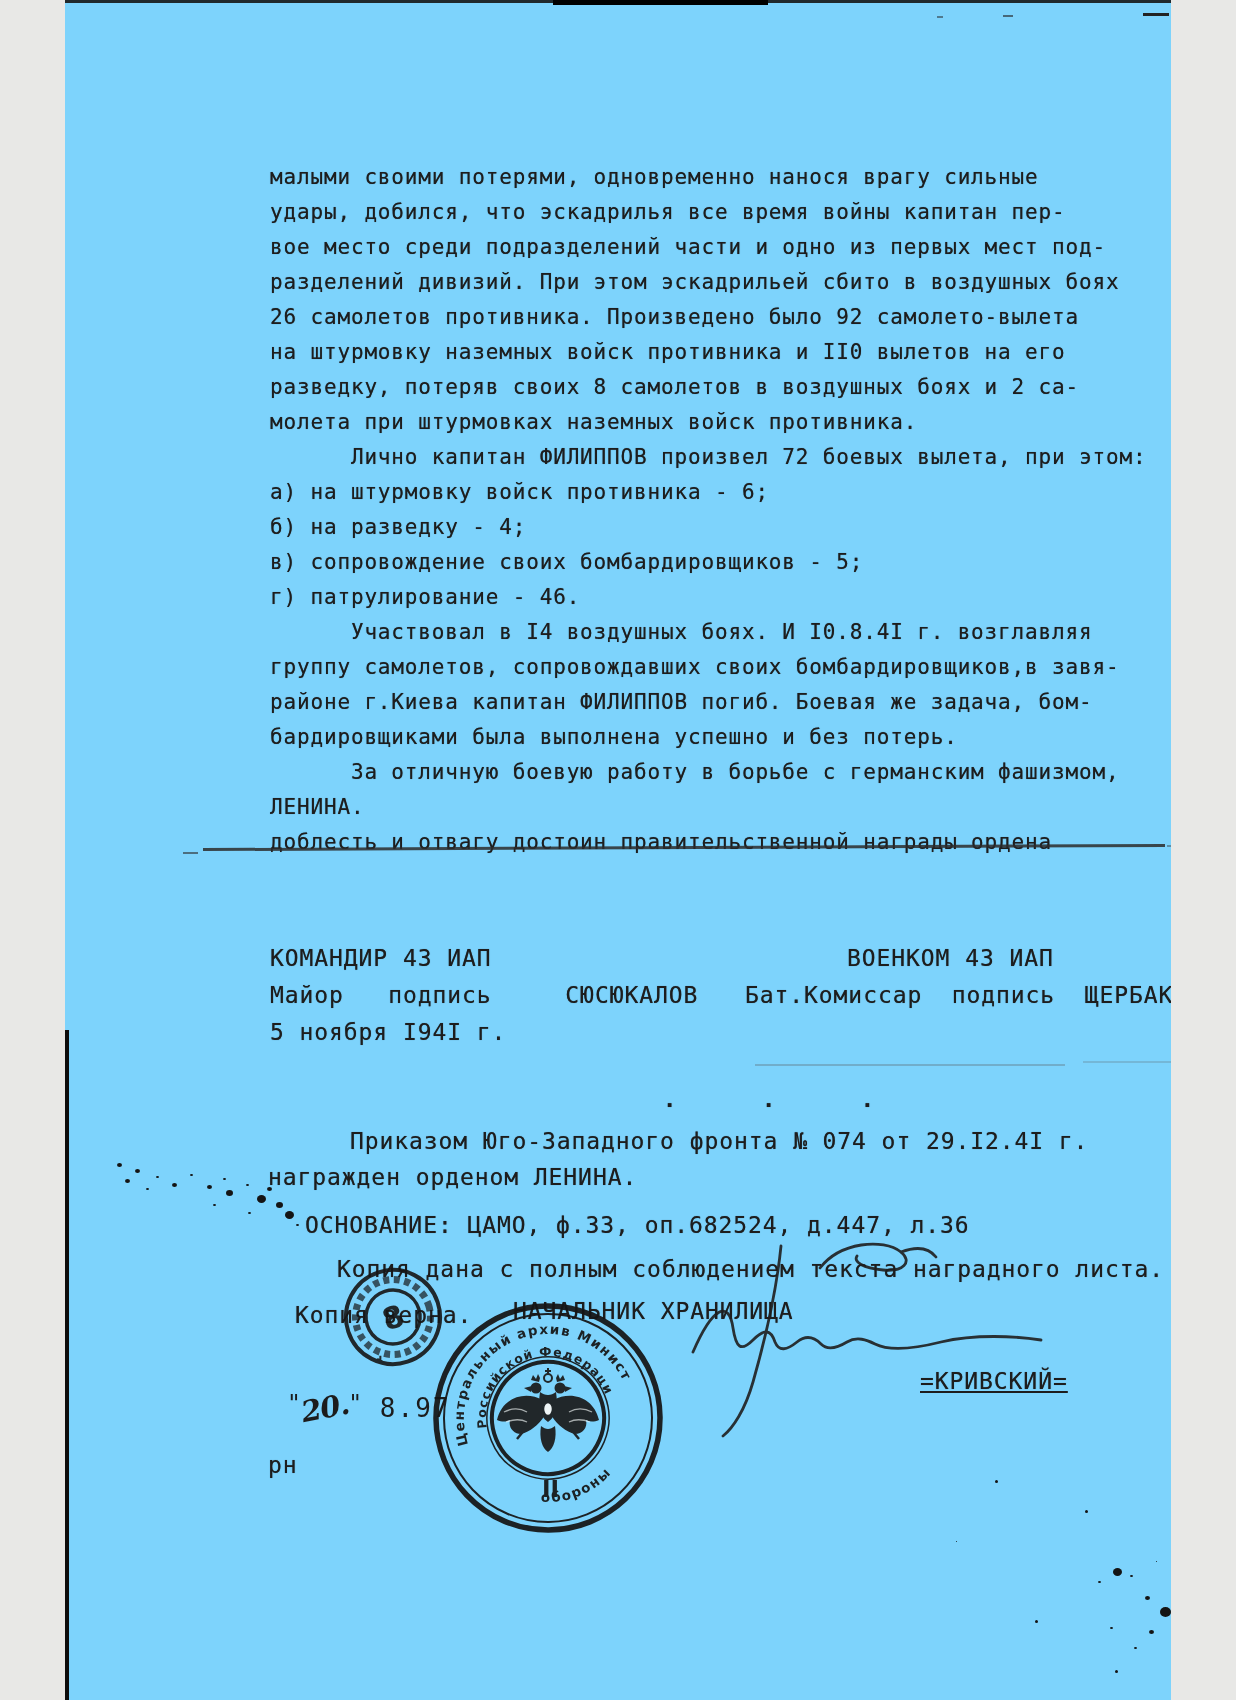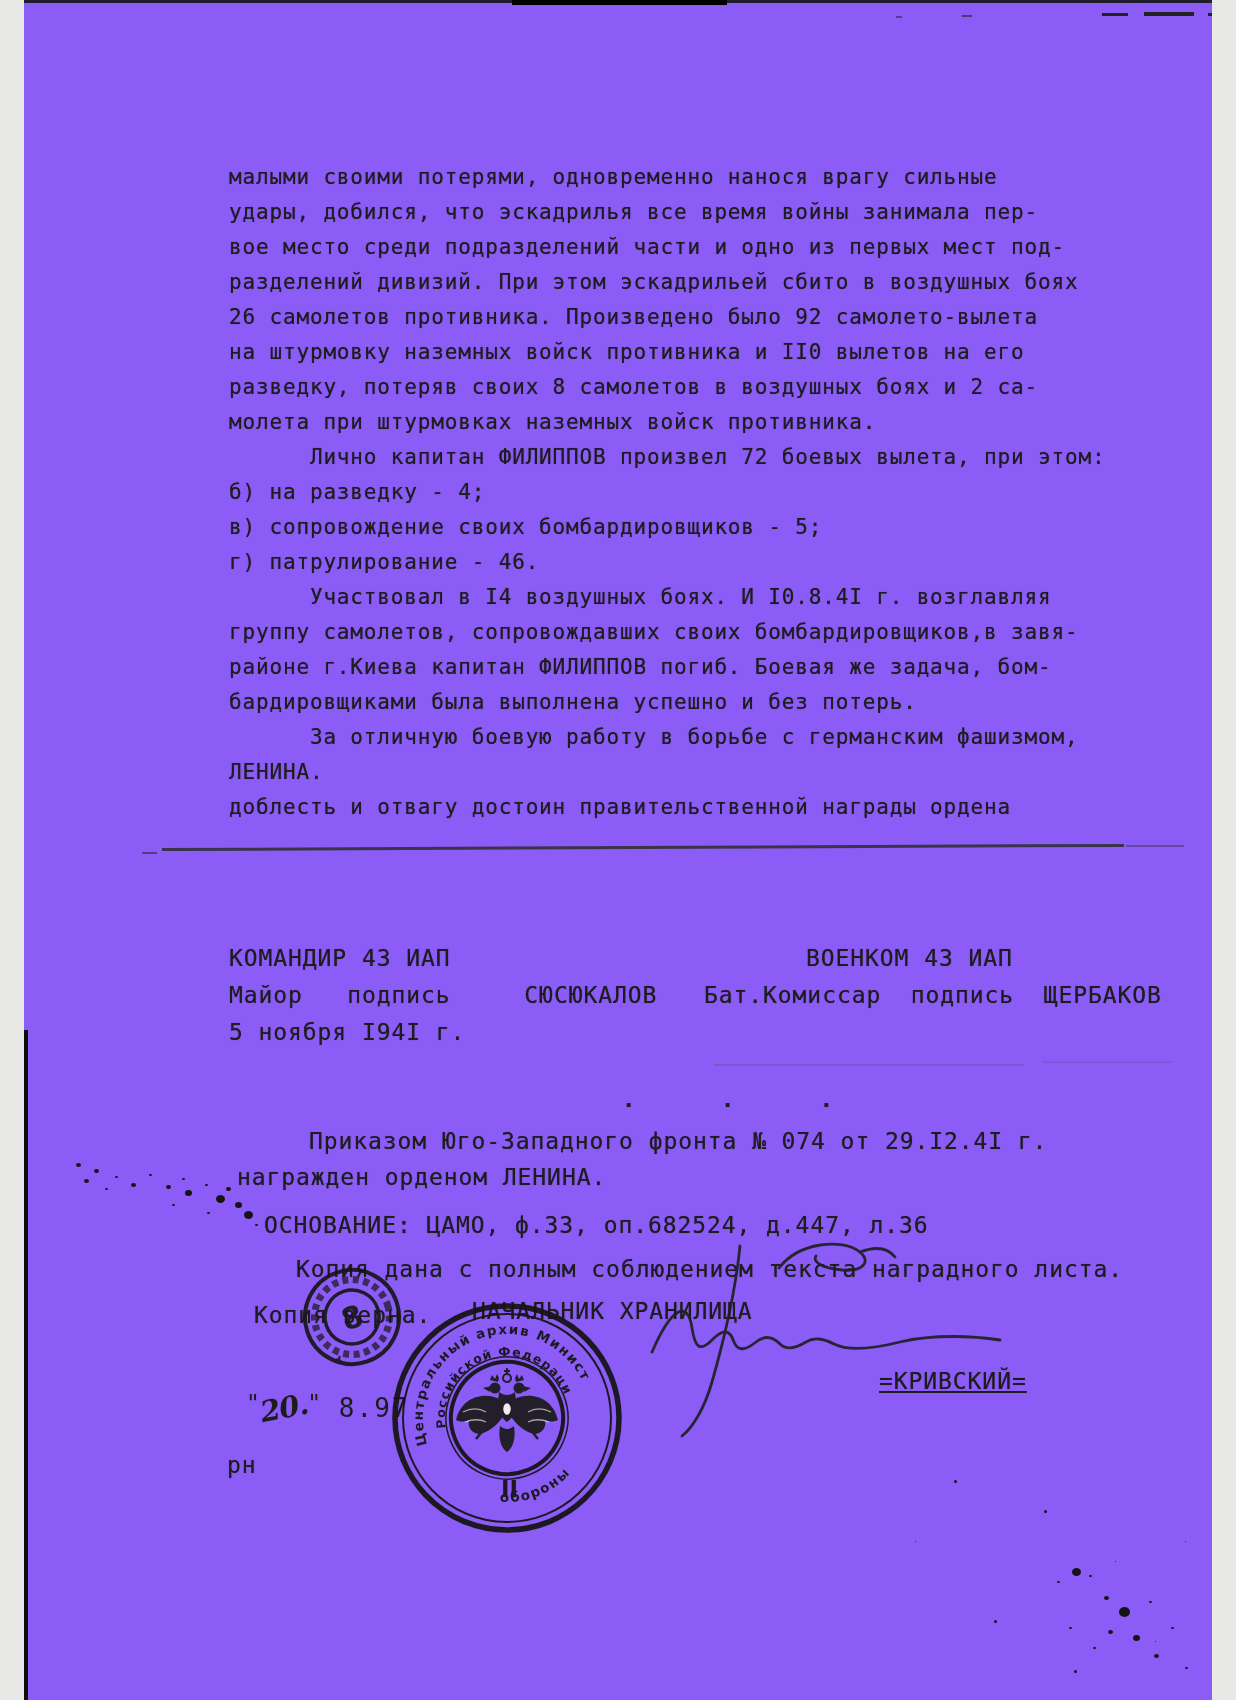--- a/index.html
+++ b/index.html
@@ -1,19 +1,20 @@
 <!DOCTYPE html>
 <html><head>
 <meta charset="utf-8">
 <style>
   html,body{margin:0;padding:0;background:#e8e8e6;}
   .page{
-    position:relative;width:1188px;height:1700px;margin:0 auto;
-    background:#8b5cf6;overflow:hidden;
+    position:relative;width:1084px;height:1700px;margin:0 auto;
+    background:#7dd3fc;overflow:hidden;
     font-family:"DejaVu Sans Mono",monospace;
+    padding-left:22px;
   }
   .typed{
     position:absolute;font-family:"DejaVu Sans Mono",monospace;color:#1d1d1d;
     white-space:pre;letter-spacing:.04em;font-size:23px;line-height:27px;
     text-shadow:0 0 .7px rgba(25,25,25,.65);
   }
   .body-text{position:absolute;left:205px;top:160px;z-index:3;}
   .body-text .tline{
     height:35px;line-height:35px;font-size:21px;color:#1d1d1d;
     font-family:"DejaVu Sans Mono",monospace;white-space:pre;letter-spacing:.04em;
@@ -58,28 +59,29 @@
   <div class="artifact edge-right"></div>
   <div class="dash" style="left:1078px;top:13px;width:26px;height:3px;"></div>
   <div class="dash" style="left:1120px;top:12px;width:50px;height:4px;"></div>
   <div class="dash" style="left:1184px;top:13px;width:16px;height:3px;"></div>
   <div class="dash" style="left:1213px;top:12px;width:5px;height:4px;"></div>
   <div class="dash" style="left:938px;top:15px;width:10px;height:2px;opacity:.6;"></div>
   <div class="dash" style="left:872px;top:16px;width:6px;height:2px;opacity:.5;"></div>
 
   <div class="body-text">
       <div class="tline">малыми своими потерями, одновременно нанося врагу сильные</div>
-      <div class="tline">удары, добился, что эскадрилья все время войны занимала пер-</div>
+      <div class="tline">удары, добился, что эскадрилья все время войны капитан пер-</div>
       <div class="tline">вое место среди подразделений части и одно из первых мест под-</div>
       <div class="tline">разделений дивизий. При этом эскадрильей сбито в воздушных боях</div>
       <div class="tline">26 самолетов противника. Произведено было 92 самолето-вылета</div>
       <div class="tline">на штурмовку наземных войск противника и II0 вылетов на его</div>
       <div class="tline">разведку, потеряв своих 8 самолетов в воздушных боях и 2 са-</div>
       <div class="tline">молета при штурмовках наземных войск противника.</div>
       <div class="tline">      Лично капитан ФИЛИППОВ произвел 72 боевых вылета, при этом:</div>
+      <div class="tline">а) на штурмовку войск противника - 6;</div>
       <div class="tline">б) на разведку - 4;</div>
       <div class="tline">в) сопровождение своих бомбардировщиков - 5;</div>
       <div class="tline">г) патрулирование - 46.</div>
       <div class="tline">      Участвовал в I4 воздушных боях. И I0.8.4I г. возглавляя</div>
       <div class="tline">группу самолетов, сопровождавших своих бомбардировщиков,в завя-</div>
       <div class="tline">районе г.Киева капитан ФИЛИППОВ погиб. Боевая же задача, бом-</div>
       <div class="tline">бардировщиками была выполнена успешно и без потерь.</div>
       <div class="tline">      За отличную боевую работу в борьбе с германским фашизмом,</div>
       <div class="tline">ЛЕНИНА.</div>
       <div class="tline">доблесть и отвагу достоин правительственной награды ордена</div>
@@ -93,21 +95,21 @@
 
   <div class="typed z3" style="left:205px;top:945px;">КОМАНДИР 43 ИАП</div>
   <div class="typed z3" style="left:782px;top:945px;">ВОЕНКОМ 43 ИАП</div>
   <div class="typed z3" style="left:205px;top:982px;">Майор   подпись     СЮСЮКАЛОВ</div>
   <div class="typed z3" style="left:680px;top:982px;">Бат.Комиссар  подпись  ЩЕРБАКОВ</div>
   <div class="typed z3" style="left:205px;top:1019px;">5 ноября I94I г.</div>
 
   <div class="typed dots-sep z3">.      .      .</div>
 
   <div class="typed z3" style="left:285px;top:1128px;">Приказом Юго-Западного фронта № 074 от 29.I2.4I г.</div>
-  <div class="typed z3" style="left:213px;top:1164px;text-align:center;">награжден орденом ЛЕНИНА.</div>
+  <div class="typed z3" style="left:203px;top:1164px;text-align:center;">награжден орденом ЛЕНИНА.</div>
 
   <div class="typed z3" style="left:214px;top:1212px;margin-left:26px;">ОСНОВАНИЕ: ЦАМО, ф.33, оп.682524, д.447, л.36</div>
 
   <div class="typed z3" style="left:272px;top:1256px;">Копия дана с полным соблюдением текста наградного листа.</div>
 
   <div class="typed z3" style="left:230px;top:1302px;">Копия верна.</div>
   <div class="typed z3" style="left:448px;top:1298px;">НАЧАЛЬНИК ХРАНИЛИЩА</div>
   <div class="typed z3" style="left:855px;top:1368px;text-decoration:underline;">=КРИВСКИЙ=</div>
 
   <div class="hand-date"><span class="q">"</span><span class="day">20.</span><span class="q">"</span><span class="rest"> 8.97</span></div>

